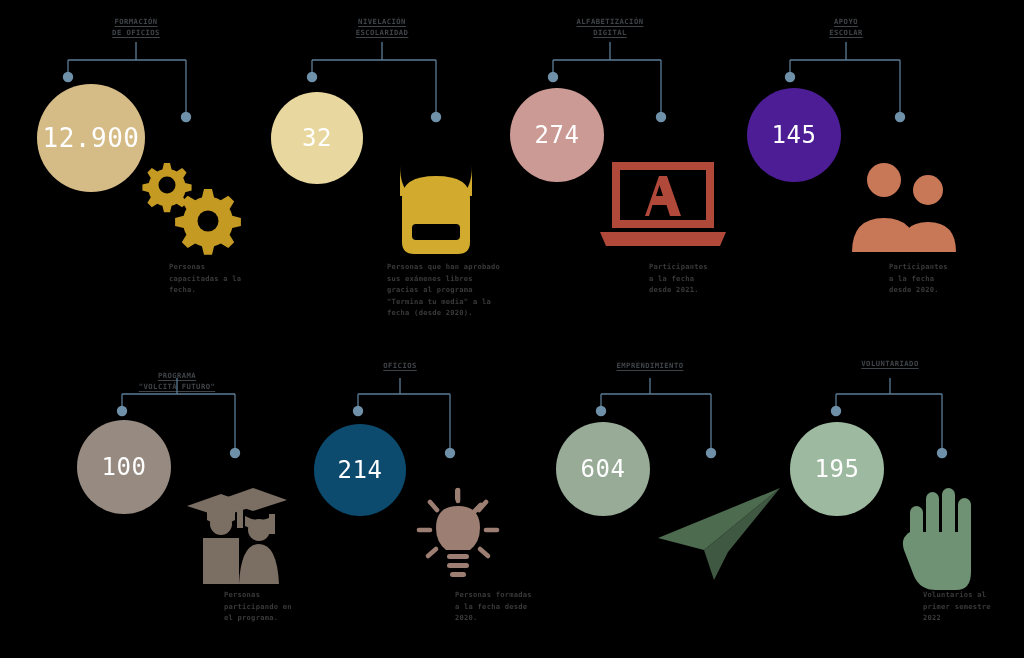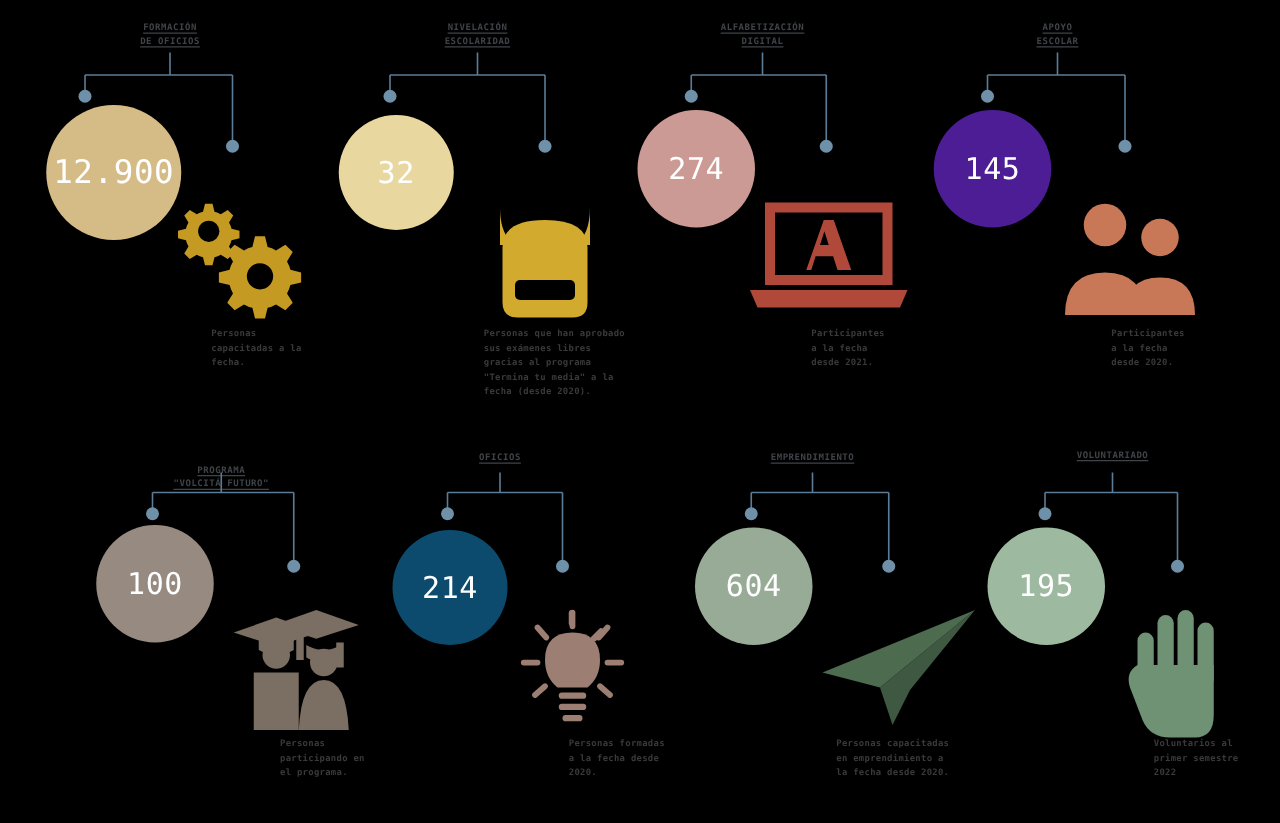--- a/index.html
+++ b/index.html
@@ -252,23 +252,20 @@
     </div>
     <div class="iconbox" style="left:108px;top:140px;width:144px;height:110px;">
       <svg viewBox="0 0 144 110" width="144" height="110">
         <g fill="#4d6b4f">
           <path d="M138 8 L16 58 L62 70 Z"></path>
           <path d="M138 8 L62 70 L72 100 L86 72 Z" opacity="0.82"></path>
           <path d="M138 8 L62 70 L62 70 Z"></path>
         </g>
       </svg>
     </div>
-    <div class="caption" style="left:100px;top:249px;width:150px;">Personas capacitadas
-en emprendimiento a
-la fecha desde 2020.</div>
   </div>
 
   <div class="card r2" style="left:768px;top:340px;">
     <div class="heading" style="top:18px;left:122px;">VOLUNTARIADO</div>
     <svg class="bracket" viewBox="0 0 256 130">
       <path d="M122 38 L122 54 M68 54 L174 54 M68 54 L68 68 M174 54 L174 110" stroke="#5b7c96" stroke-width="1.3" fill="none"></path>
       <circle cx="68" cy="71" r="5.2" fill="#6e90a8"></circle>
       <circle cx="174" cy="113" r="5.2" fill="#6e90a8"></circle>
     </svg>
     <div class="circle" style="left:22px;top:82px;width:94px;height:94px;background:#9dbaa0;font-size:24px;">

